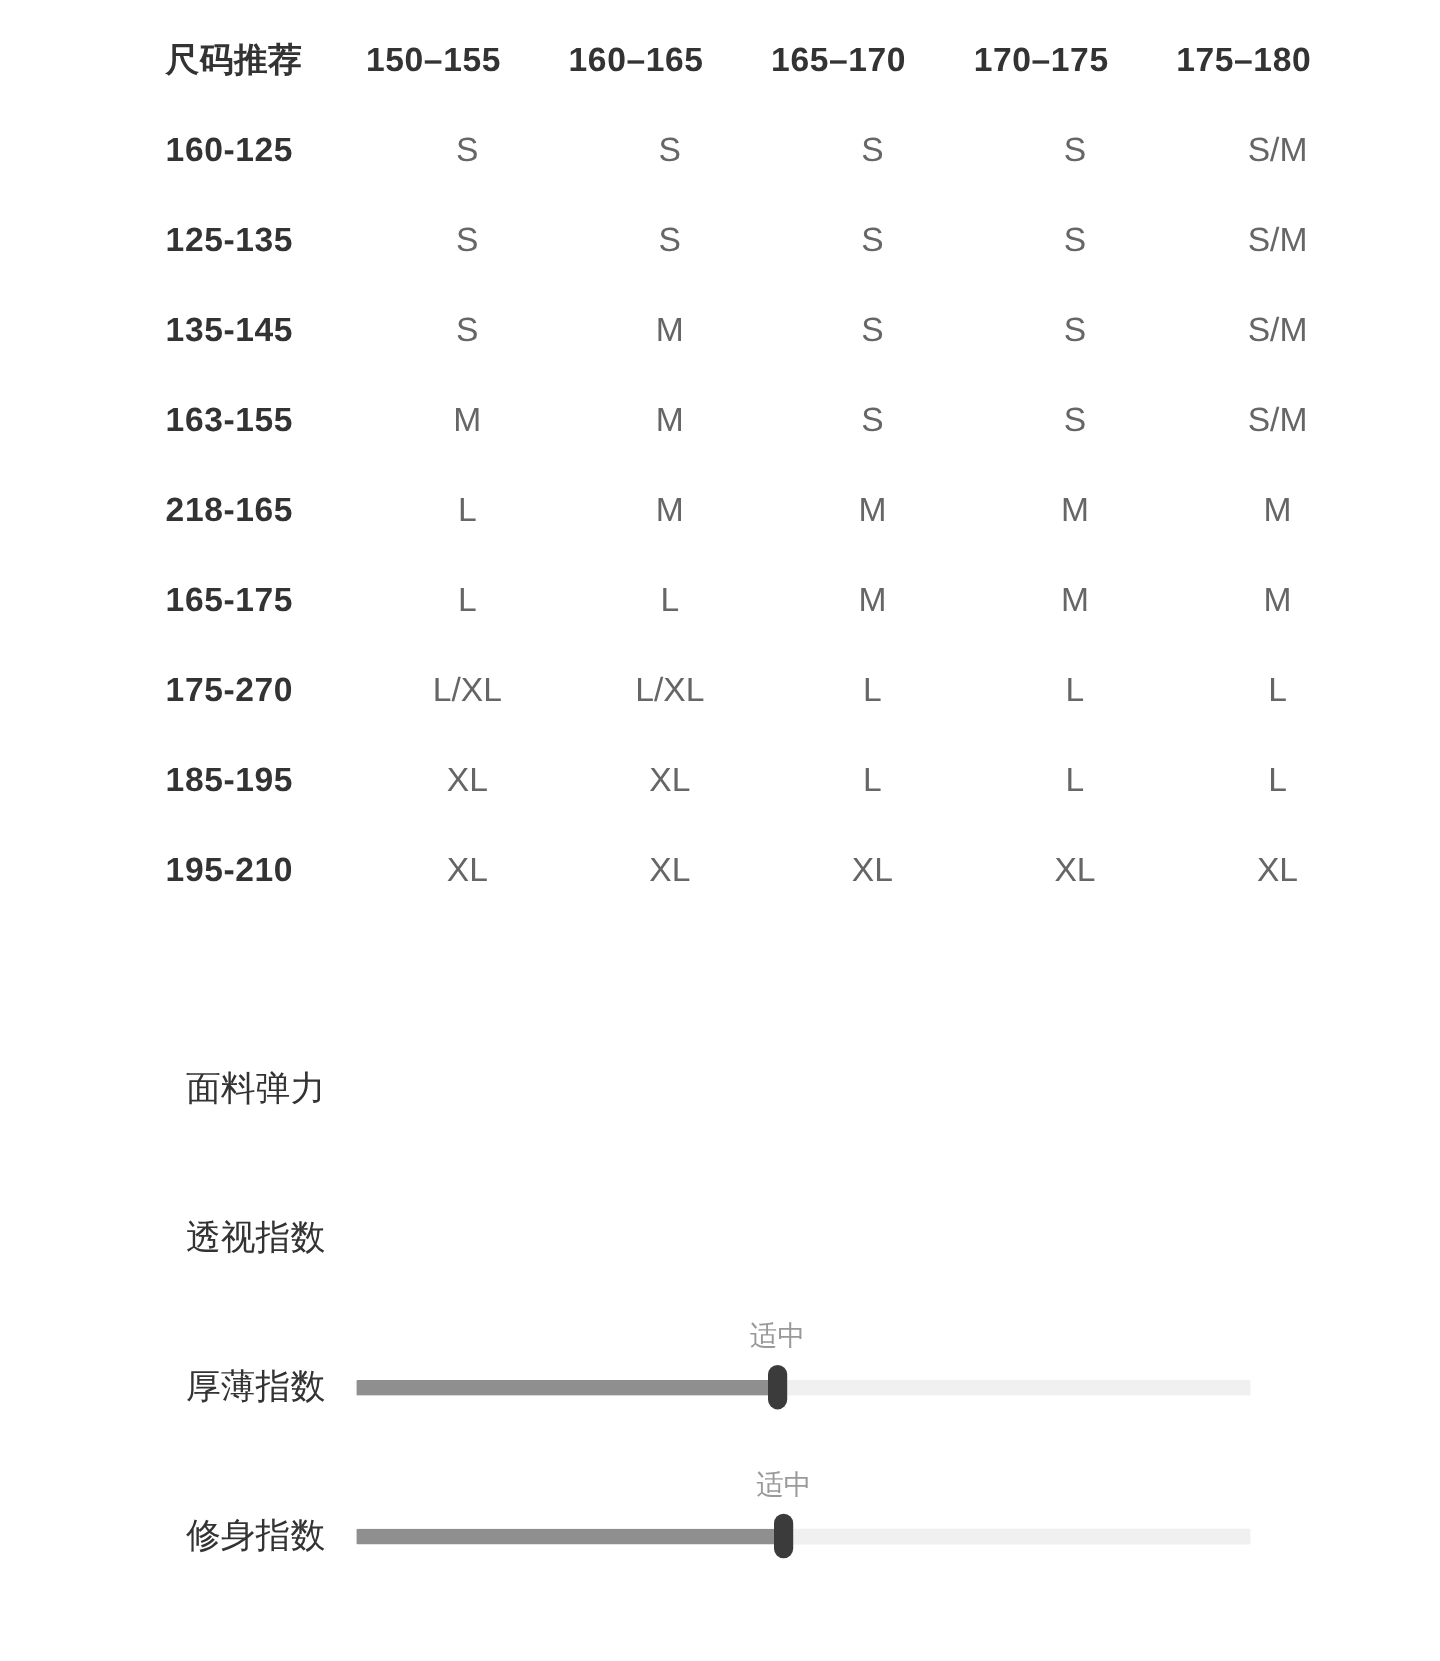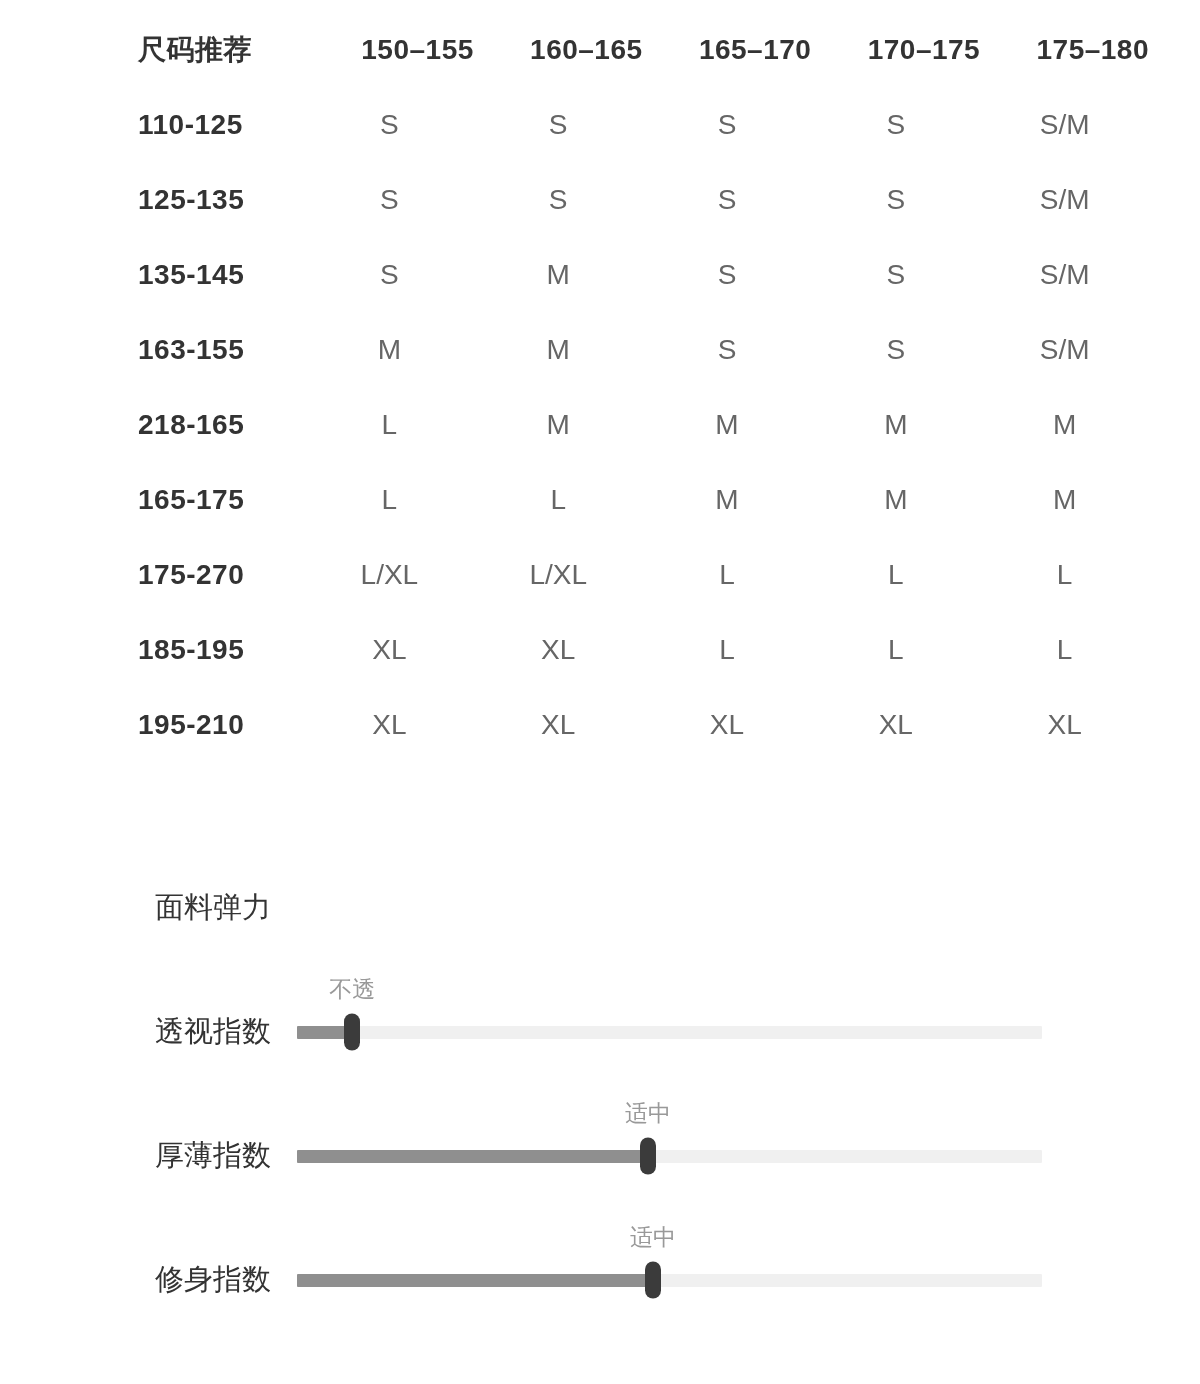--- a/index.html
+++ b/index.html
@@ -19,21 +19,21 @@
     height: 75px;
     align-items: center;
   }
   .t-head-label, .t-head-cell {
     font-weight: 700;
     font-size: 28px;
     color: var(--header-text, #333333);
     letter-spacing: 0.5px;
   }
   .t-head-label { text-align: left; }
-  .t-head-cell { text-align: right; }
+  .t-head-cell { text-align: left; }
   .t-label {
     font-weight: 700;
     font-size: 28px;
     color: var(--header-text, #333333);
     text-align: left;
     letter-spacing: 0.5px;
   }
   .t-cell {
     font-weight: 400;
     font-size: 28px;
@@ -101,21 +101,21 @@
   <div class="t-row">
     <div class="t-head-label">尺码推荐</div>
     <div class="t-head-cell">150–155</div>
     <div class="t-head-cell">160–165</div>
     <div class="t-head-cell">165–170</div>
     <div class="t-head-cell">170–175</div>
     <div class="t-head-cell">175–180</div>
   </div>
   <div>
       <div class="t-row">
-        <div class="t-label">110-125</div>
+        <div class="t-label">160-125</div>
         <div class="t-cell">S</div>
         <div class="t-cell">S</div>
         <div class="t-cell">S</div>
         <div class="t-cell">S</div>
         <div class="t-cell">S/M</div>
       </div>
       <div class="t-row">
         <div class="t-label">125-135</div>
         <div class="t-cell">S</div>
         <div class="t-cell">S</div>
@@ -181,27 +181,20 @@
       </div>
     </div>
 </div>
 
 <div class="sliders">
     <div class="slider-row">
       <div class="slider-name">面料弹力</div>
     </div>
     <div class="slider-row">
       <div class="slider-name">透视指数</div>
-      <div class="slider-track-wrap">
-        <div class="slider-mini-label" style="left: 7.4%;">不透</div>
-        <div class="slider-track">
-          <div class="slider-fill" style="width: 7.4%;"></div>
-        </div>
-        <div class="slider-handle" style="left: 7.4%;"></div>
-      </div>
     </div>
     <div class="slider-row">
       <div class="slider-name">厚薄指数</div>
       <div class="slider-track-wrap">
         <div class="slider-mini-label" style="left: 47.1%;">适中</div>
         <div class="slider-track">
           <div class="slider-fill" style="width: 47.1%;"></div>
         </div>
         <div class="slider-handle" style="left: 47.1%;"></div>
       </div>

